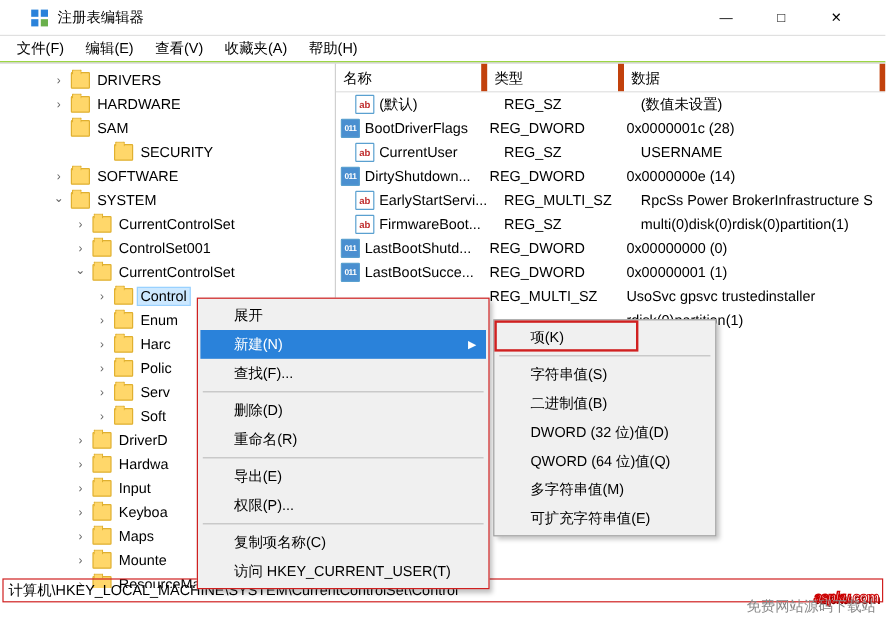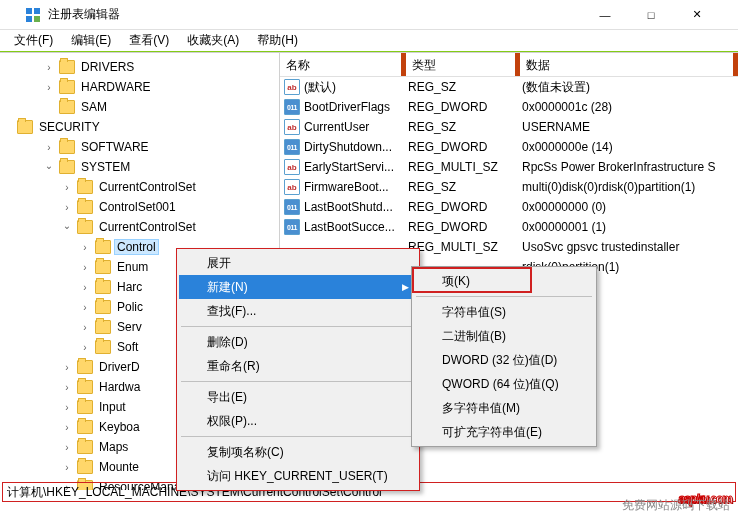--- a/index.html
+++ b/index.html
@@ -23,35 +23,35 @@
 .tree-row .folder { width: 16px; height: 14px; background: #ffd76a; border: 1px solid #e0b030; border-radius: 1px; margin: 0 3px; position: relative; }
 .tree-row .folder::before { content: ""; position: absolute; top: -3px; left: 0; width: 6px; height: 3px; background: #ffd76a; border: 1px solid #e0b030; border-bottom: none; border-radius: 1px 1px 0 0; }
 .tree-row .label { padding: 1px 3px; }
 .tree-row.selected .label { background: #cce8ff; border: 1px solid #99d1ff; padding: 0 2px; }
 
 .list-header { display: flex; height: 24px; border-bottom: 1px solid #e0e0e0; }
 .list-header .col { padding: 4px 6px; border-right: 5px solid #c2410c; }
 .col-name { width: 126px; } .col-type { width: 114px; } .col-data { flex: 1; }
 .list-row { display: flex; height: 20px; align-items: center; padding-left: 4px; }
 .val-icon { width: 16px; height: 16px; margin-right: 4px; border: 1px solid #5aa0d0; border-radius: 1px; display: flex; align-items: center; justify-content: center; font-size: 8px; font-weight: bold; }
-.val-icon.str { color: #c03030; background: #fff; }
+.val-icon.str { color: #c03030; background: #fff; margin-left: 12px; }
 .val-icon.bin { color: #fff; background: #4a8fd0; font-size: 7px; letter-spacing: -0.5px; }
 .list-row .c-name { width: 104px; overflow: hidden; text-overflow: ellipsis; white-space: nowrap; }
 .list-row .c-type { width: 114px; }
 .list-row .c-data { flex: 1; white-space: nowrap; overflow: hidden; }
 
 .statusbar { position: absolute; bottom: 14px; left: 2px; right: 2px; height: 20px; border: 1.5px solid #d02020; padding: 1px 4px; display: flex; align-items: center; }
 
 .ctx-menu { position: absolute; background: #f0f0f0; border: 1px solid #a0a0a0; box-shadow: 3px 3px 4px rgba(0,0,0,0.25); padding: 2px; }
 .ctx-menu .ci { height: 24px; display: flex; align-items: center; padding: 0 24px 0 28px; position: relative; white-space: nowrap; }
 .ctx-menu .ci.hover { background: #2a82da; color: #fff; }
 .ctx-menu .ci .arrow { position: absolute; right: 8px; font-size: 9px; }
 .ctx-menu .sep { height: 1px; background: #c0c0c0; margin: 3px 2px; }
 
-.ctx1 { top: 248px; left: 176px; width: 244px; border: 1.5px solid #d02020; }
+.ctx1 { top: 248px; left: 164px; width: 244px; border: 1.5px solid #d02020; }
 .ctx2 { top: 266px; left: 411px; width: 186px; }
 .ctx2-highlight { position: absolute; top: 267px; left: 412px; width: 120px; height: 26px; border: 2px solid #d02020; pointer-events: none; }
 
 .watermark { position: absolute; right: 6px; bottom: 6px; font-family: Arial, sans-serif; font-style: italic; font-weight: 900; font-size: 30px; color: #fff; -webkit-text-stroke: 1.2px #c00; letter-spacing: -1px; text-shadow: 1px 1px 0 #800; }
 .watermark .dotcom { font-size: 12px; font-style: normal; -webkit-text-stroke: 0.8px #c00; }
 .wm-sub { position: absolute; right: 8px; bottom: 2px; font-size: 12px; color: #888; }
 </style>
 </head>
 <body>
 
@@ -90,21 +90,21 @@
       <div class="tree-row" style="padding-left: 42px;">
         <span class="expander">›</span>
         <span class="folder"></span>
         <span class="label">HARDWARE</span>
       </div>
       <div class="tree-row" style="padding-left: 42px;">
         <span class="expander"></span>
         <span class="folder"></span>
         <span class="label">SAM</span>
       </div>
-      <div class="tree-row" style="">
+      <div class="tree-row" style="padding-left: 42px; margin-left: 36px;">
         <span class="expander"></span>
         <span class="folder"></span>
         <span class="label">SECURITY</span>
       </div>
       <div class="tree-row" style="padding-left: 42px;">
         <span class="expander">›</span>
         <span class="folder"></span>
         <span class="label">SOFTWARE</span>
       </div>
       <div class="tree-row" style="padding-left: 42px;">

